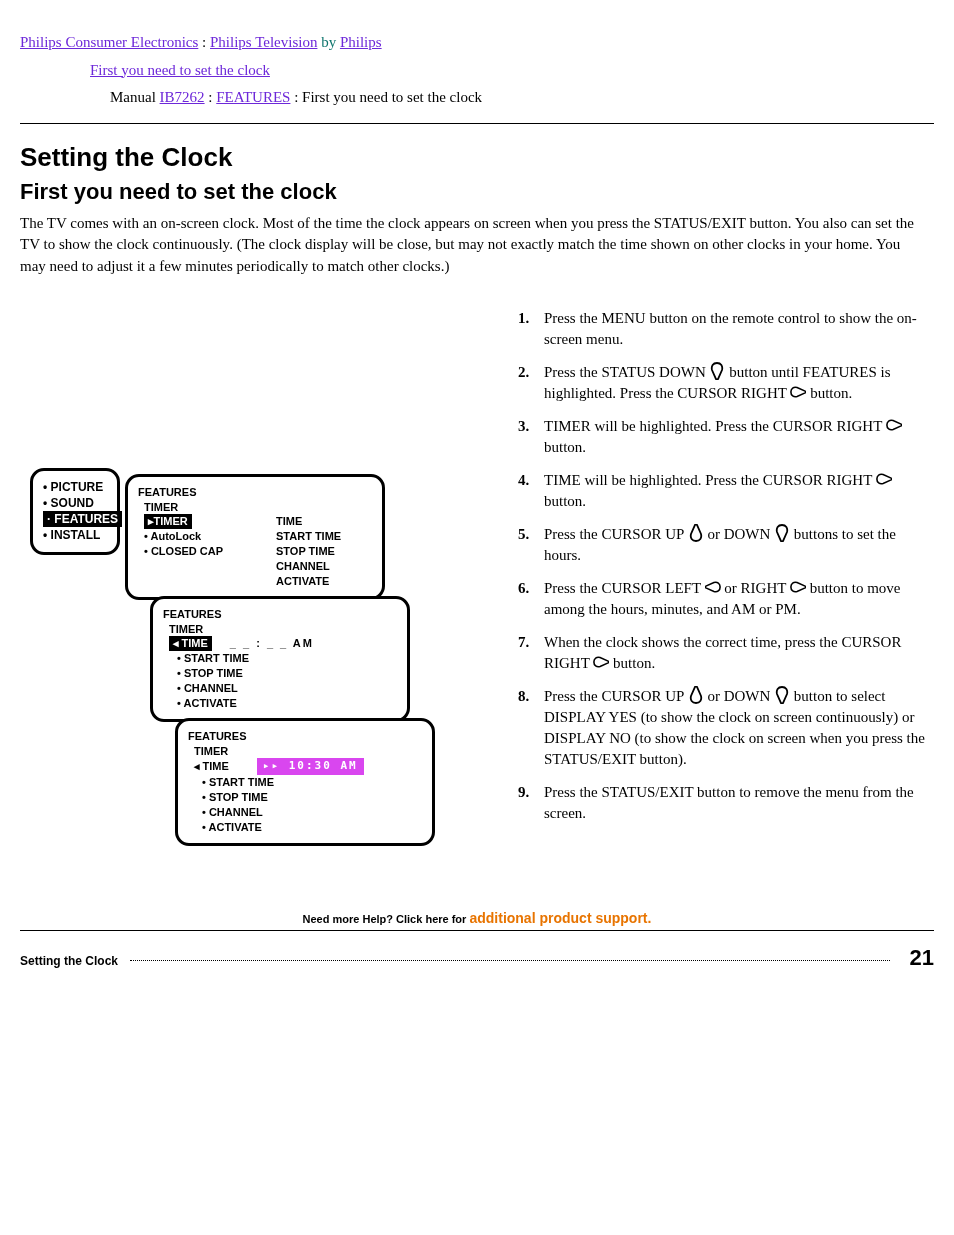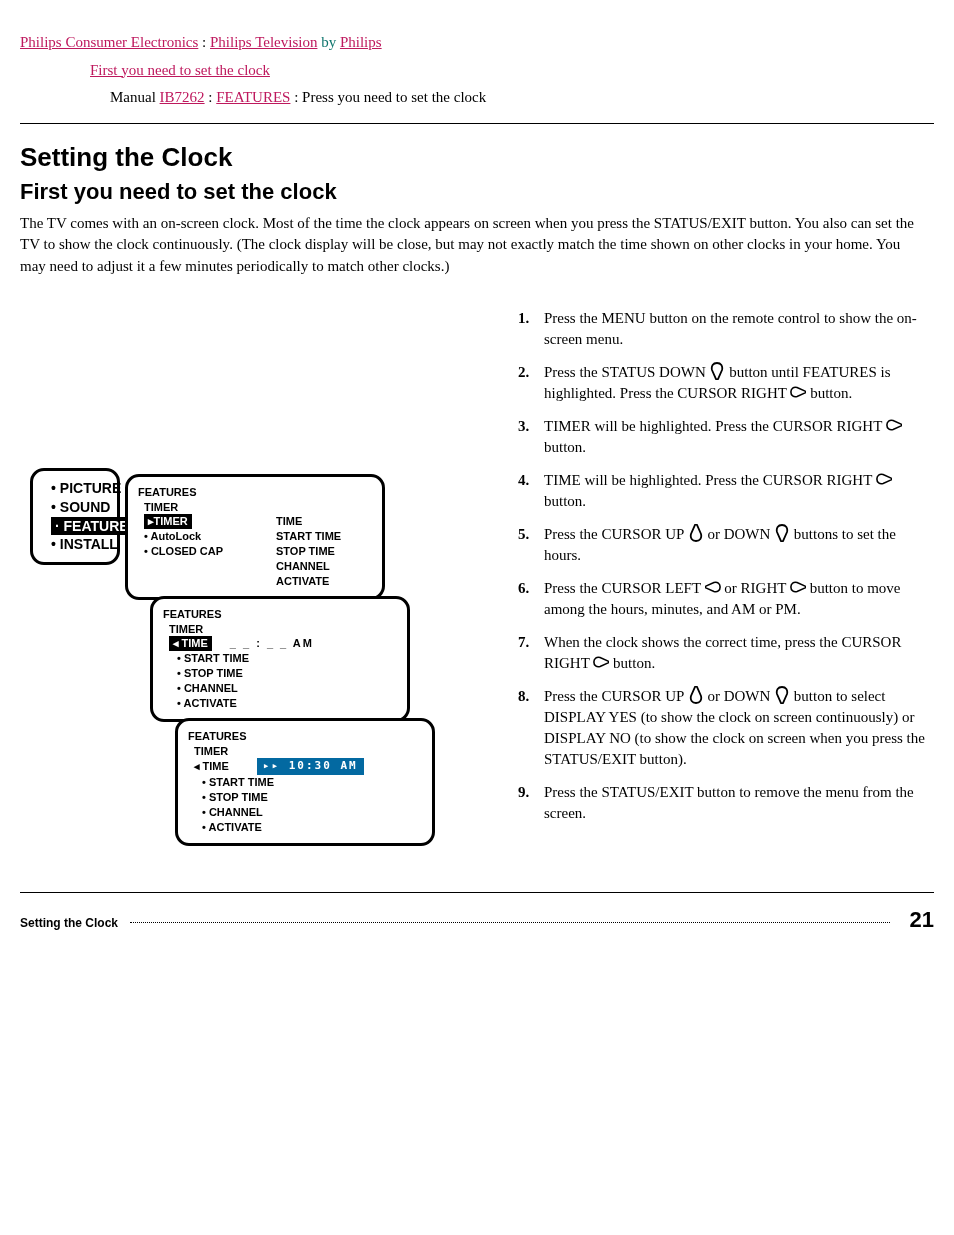--- a/index.html
+++ b/index.html
@@ -6,21 +6,21 @@
   body {
     font-family: "Times New Roman", Times, serif;
     font-size: 15px;
     color: #000;
     background: #fff;
     width: 954px;
     padding: 0;
   }
   .page { padding: 30px 20px 40px 20px; }
   .sep { color: #0f766e; }
-  .link { color: #be185d; text-decoration: underline; }
+  .link { color: #6d28d9; text-decoration: underline; }
   .line { margin-bottom: 2px; }
   .crumbs { margin-bottom: 12px; line-height: 1.7; }
   .indent1 { padding-left: 70px; }
   .indent2 { padding-left: 90px; }
   hr.rule { border: none; border-top: 1px solid #000; margin: 4px 0 14px 0; }
   .title1 { font-family: Arial, Helvetica, sans-serif; font-size: 26px; font-weight: bold; margin: 18px 0 4px 0; }
   .title2 { font-family: Arial, Helvetica, sans-serif; font-size: 22px; font-weight: bold; margin: 6px 0 8px 0; }
   .intro { line-height: 1.45; max-width: 900px; }
   .cols { display: flex; gap: 28px; margin-top: 30px; }
   .left { flex: 0 0 470px; position: relative; }
@@ -34,28 +34,28 @@
   
   .osd-wrap { position: relative; height: 420px; margin-top: 160px; }
   .osd {
     position: absolute; background: #fff; border: 3px solid #000;
     border-radius: 14px; padding: 8px 10px;
     font-family: Arial, Helvetica, sans-serif; font-weight: bold;
     font-size: 11px; line-height: 1.35; color: #000;
   }
   .osd .hl { background: #000; color: #fff; display: inline-block; padding: 0 4px; }
   .osd .row { white-space: nowrap; }
-  .osd .sm { font-size: 14px; margin-left: 8px; }
+  .osd .sm { font-size: 12px; }
   .osd .bullet::before { content: "• "; }
   .osd .tcol { display: flex; gap: 18px; }
   .osd .tcol > div:first-child { width: 120px; }
   .osd .pad { padding-left: 6px; }
   .osd .padmore { padding-left: 14px; }
   .timebar {
-    display: inline-block; background: #0369a1; color: #fff;
+    display: inline-block; background: #d946ef; color: #fff;
     font-family: monospace; font-size: 11px; letter-spacing: 2px;
     padding: 1px 6px;
   }
   .smhelp { font-family: Arial, Helvetica, sans-serif; font-size: 11px; font-weight: bold; margin-top: 22px; }
   .prod { color: #e87400; font-family: Arial, Helvetica, sans-serif; font-size: 14px; font-weight: bold; }
   .footer-title { font-family: Arial, Helvetica, sans-serif; font-size: 12px; font-weight: bold; }
   .footer-line { display: flex; align-items: baseline; gap: 12px; margin: 6px 0 2px 0; }
   .dots { flex: 1; border-bottom: 1px dotted #000; transform: translateY(-4px); }
   .bigpage { font-family: Arial, Helvetica, sans-serif; font-size: 22px; font-weight: bold; padding-left: 8px; }
 </style>
@@ -73,21 +73,21 @@
       <a class="link">Philips</a>
     </div>
     <div class="line indent1">
       <a class="link">First you need to set the clock</a>
     </div>
     <div class="line indent2">
       <span>Manual </span>
       <a class="link">IB7262</a>
       <span> : </span>
       <a class="link">FEATURES</a>
-      <span> : Press you need to set the clock</span>
+      <span> : First you need to set the clock</span>
     </div>
   </div>
 
   <hr class="rule">
 
   <div class="title1">Setting the Clock</div>
   <div class="title2">First you need to set the clock</div>
   <p class="intro">The TV comes with an on-screen clock. Most of the time the clock appears on screen when you press the STATUS/EXIT button. You also can set the TV to show the clock continuously. (The clock display will be close, but may not exactly match the time shown on other clocks in your home. You may need to adjust it a few minutes periodically to match other clocks.)</p>
 
   <div class="cols">
@@ -250,20 +250,24 @@
         </div>
       </div>
 
       <div class="step">
         <div class="num">9.</div>
         <div class="txt">Press the STATUS/EXIT button to remove the menu from the screen.</div>
       </div>
     </div>
   </div>
 
+  <div class="smhelp" style="text-align:center;">
+    <span>Need more Help? Click here for </span>
+    <a class="prod" style="text-decoration:none;">additional product support.</a>
+  </div>
 
   <hr class="rule">
 
   <div class="footer-line">
     <span class="footer-title">Setting the Clock</span>
     <span class="dots"></span>
     <span class="bigpage">21</span>
   </div>
 
 </div>

